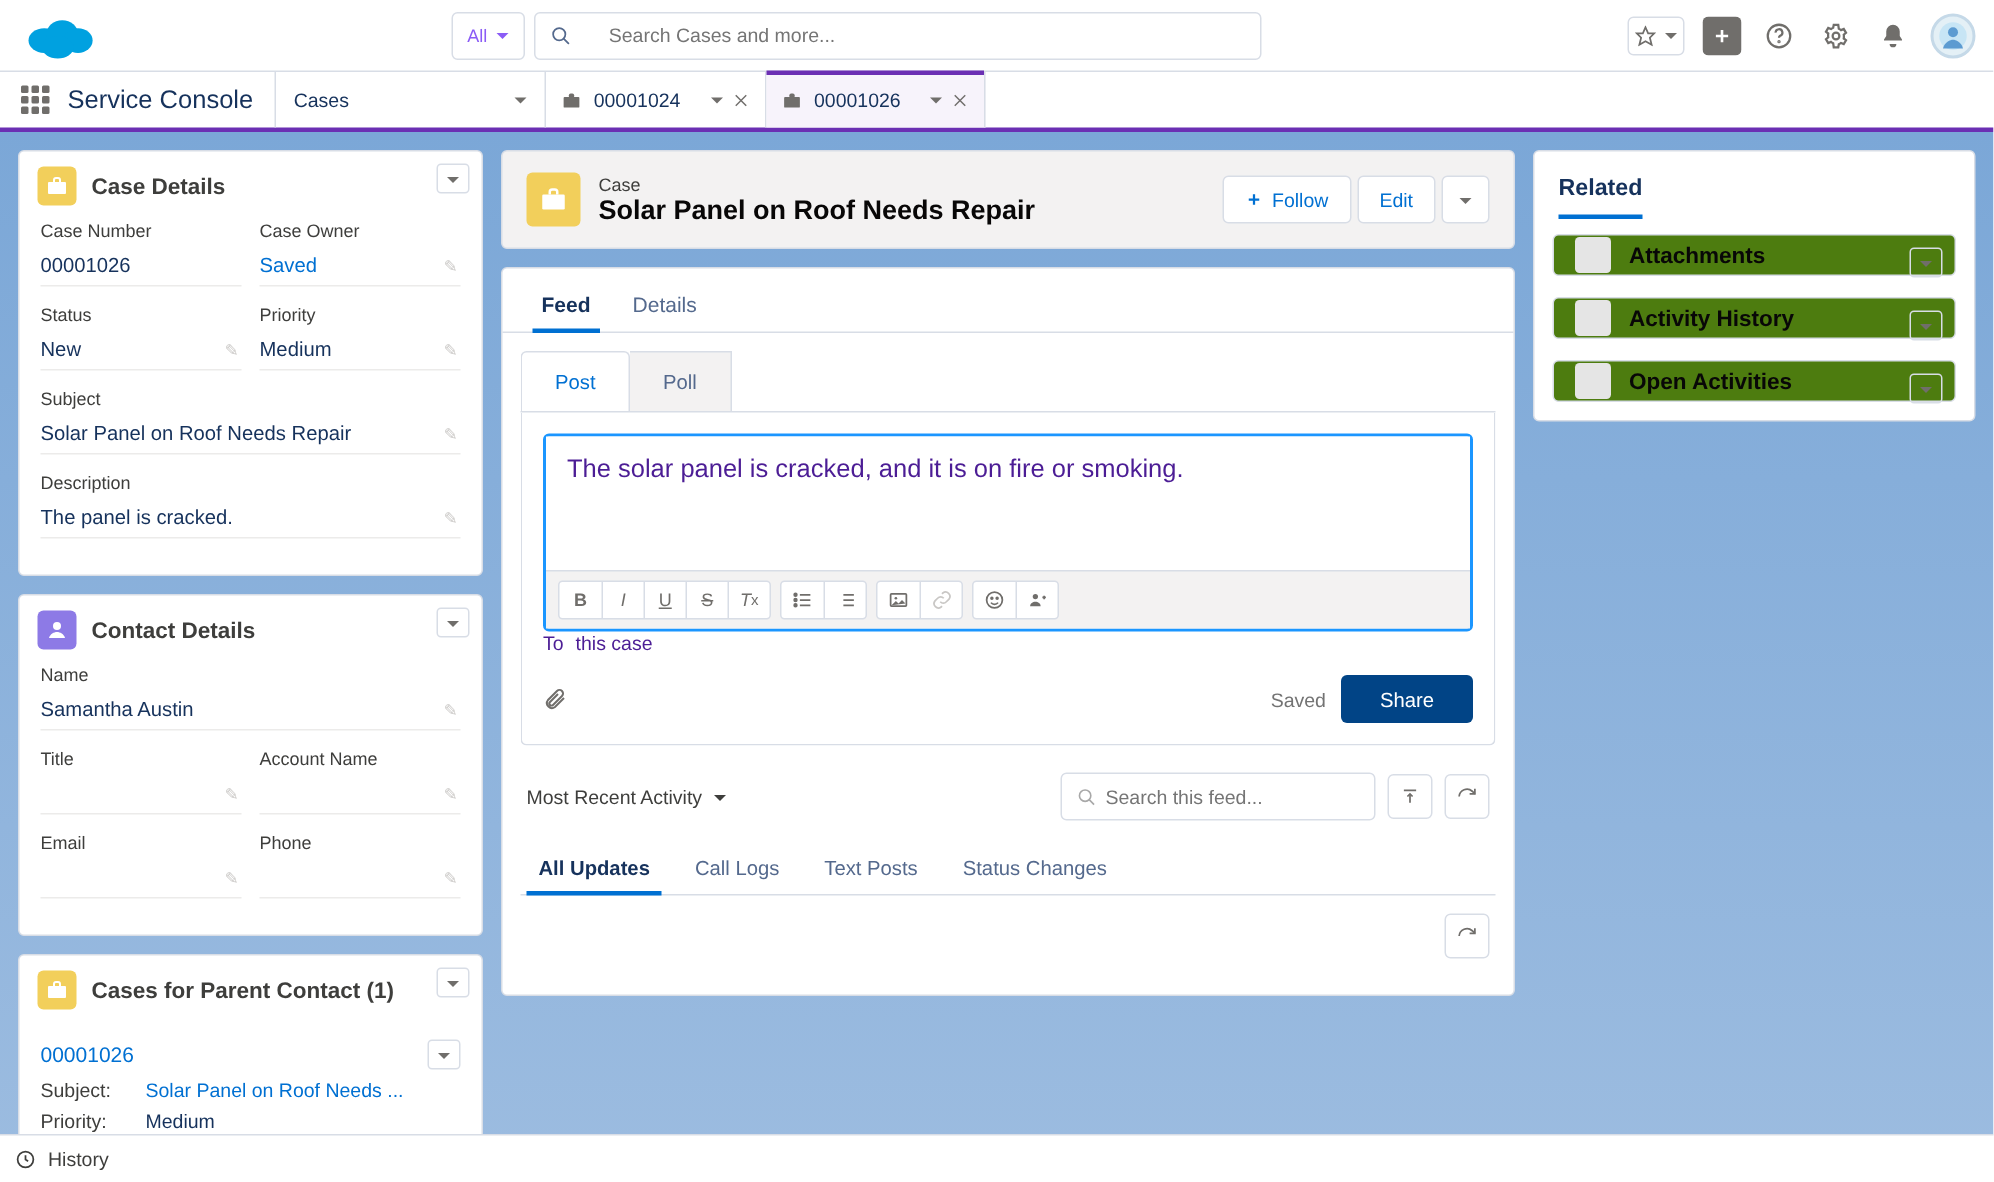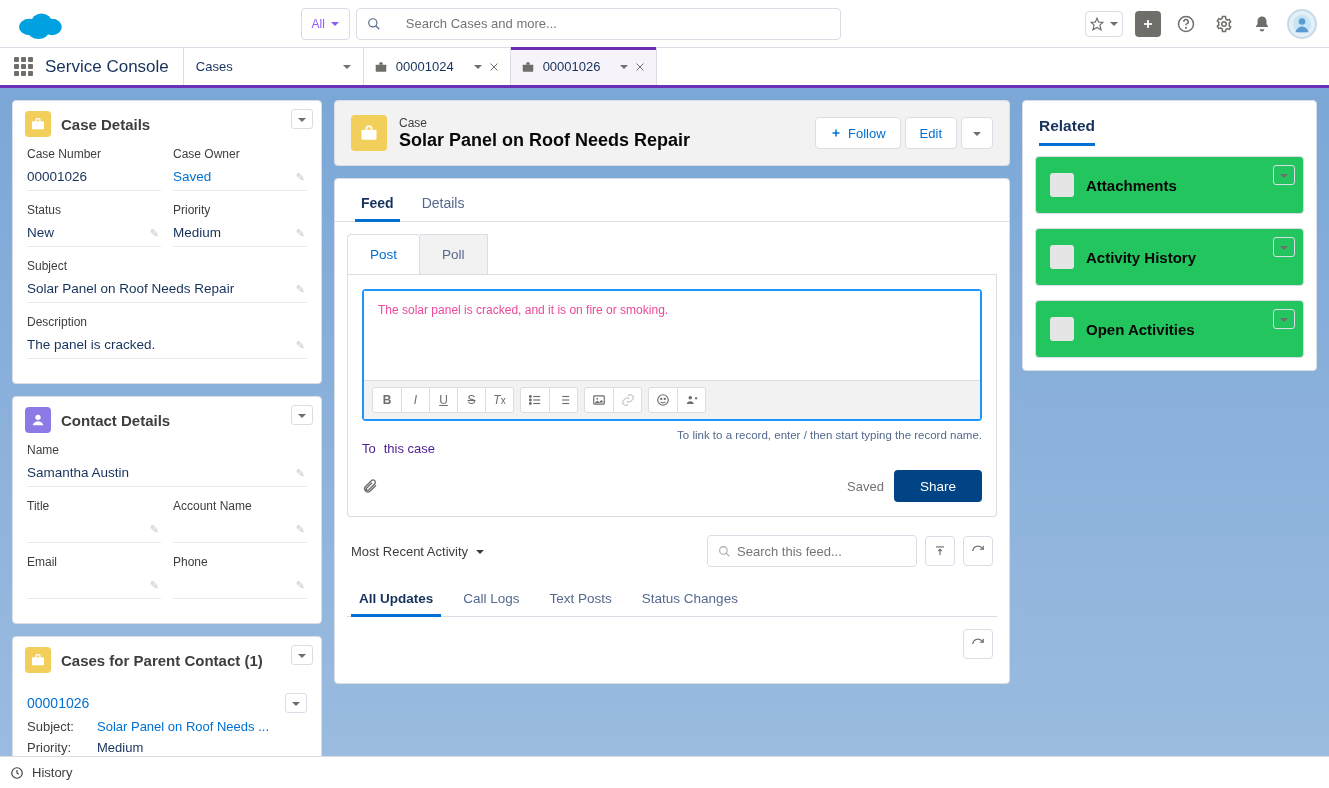--- a/index.html
+++ b/index.html
@@ -166,21 +166,21 @@
   .pub-tab:not(.active){ background:#f3f2f2; border-color:#d8dde6; border-left:none; border-top-left-radius:0;}
   .pub-body {
     border:1px solid #d8dde6; border-top:none; border-bottom-left-radius:4px; border-bottom-right-radius:4px;
     padding: 14px;
   }
   .editor {
     border:2px solid #1b96ff; border-radius:4px;
   }
   .editor textarea {
     width:100%; border:none; outline:none; resize:none;
-    padding: 12px 14px; font-size:12px; color:#ec4899; min-height: 86px;
+    padding: 12px 14px; font-size:17px; color:#4c1d95; min-height: 86px;
     font-family:inherit;
   }
   .toolbar {
     display:flex; gap:6px; padding:6px 8px; border-top:1px solid #d8dde6;
     background:#f3f2f2;
   }
   .tb-group { display:flex; border:1px solid #d8dde6; border-radius:3px; background:#fff; }
   .tb-btn {
     width:28px; height:24px; display:flex; align-items:center; justify-content:center;
     color:#706e6b; cursor:pointer; font-size:12px;
@@ -218,22 +218,22 @@
   .feed-tab.active::after { content:""; position:absolute; bottom:-1px; left:0; right:0; height:3px; background:#0070d2; }
 
   .feed-body{ padding:12px 4px; display:flex; }
   .feed-body .mini-btn { margin-left:auto; }
 
   
   .related-head { padding:16px 16px 10px; }
   .related-head h3 { font-size:15.5px; font-weight:600; border-bottom:3px solid #0070d2; display:inline-block; padding-bottom:8px;}
   .related-body { padding: 0 12px 12px; display:flex; flex-direction:column; gap:14px; }
   .rel-card {
-    background:#22c55e; border:1px solid #d8dde6; border-radius:4px;
-    padding:16px 14px; display:flex; align-items:center; position:relative;
+    background:#4d7c0f; border:1px solid #d8dde6; border-radius:4px;
+    padding:1px 14px; display:flex; align-items:center; position:relative;
   }
   .rel-icon { width:24px; height:24px; border-radius:3px; background:#e5e5e5; margin-right:12px; }
   .rel-card h4 { font-size:15px; font-weight:700; color:#080707; }
 
   
   .child-case { padding: 10px 14px 14px; }
   .child-num { color:#0070d2; font-size:14px; }
   .child-row { display:flex; font-size:13px; margin-top:6px; }
   .child-row .k { width:70px; color:#3e3e3c; }
   .child-row .v { color:#0070d2; }
@@ -616,21 +616,20 @@
                   <svg width="14" height="14" viewBox="0 0 24 24" fill="#706e6b">
                       <circle cx="9" cy="8" r="3"></circle>
                       <path d="M3 19c0-3 3-5 6-5s6 2 6 5"></path>
                       <line x1="17" y1="9" x2="21" y2="9" stroke="#706e6b" stroke-width="2"></line>
                       <line x1="19" y1="7" x2="19" y2="11" stroke="#706e6b" stroke-width="2"></line>
                     </svg>
                 </div>
               </div>
             </div>
           </div>
-          <div class="hint">To link to a record, enter / then start typing the record name.</div>
           <div class="to-row">
             <span class="lbl">To</span>
             <span>this case</span>
           </div>
           <div class="pub-foot">
             <span class="attach">
               <svg width="16" height="16" viewBox="0 0 24 24" fill="none" stroke="#706e6b" stroke-width="2">
                   <path d="M21 11l-9 9a5 5 0 0 1-7-7l9-9a3.5 3.5 0 0 1 5 5l-9 9a2 2 0 0 1-3-3l8-8"></path>
                 </svg>
             </span>

